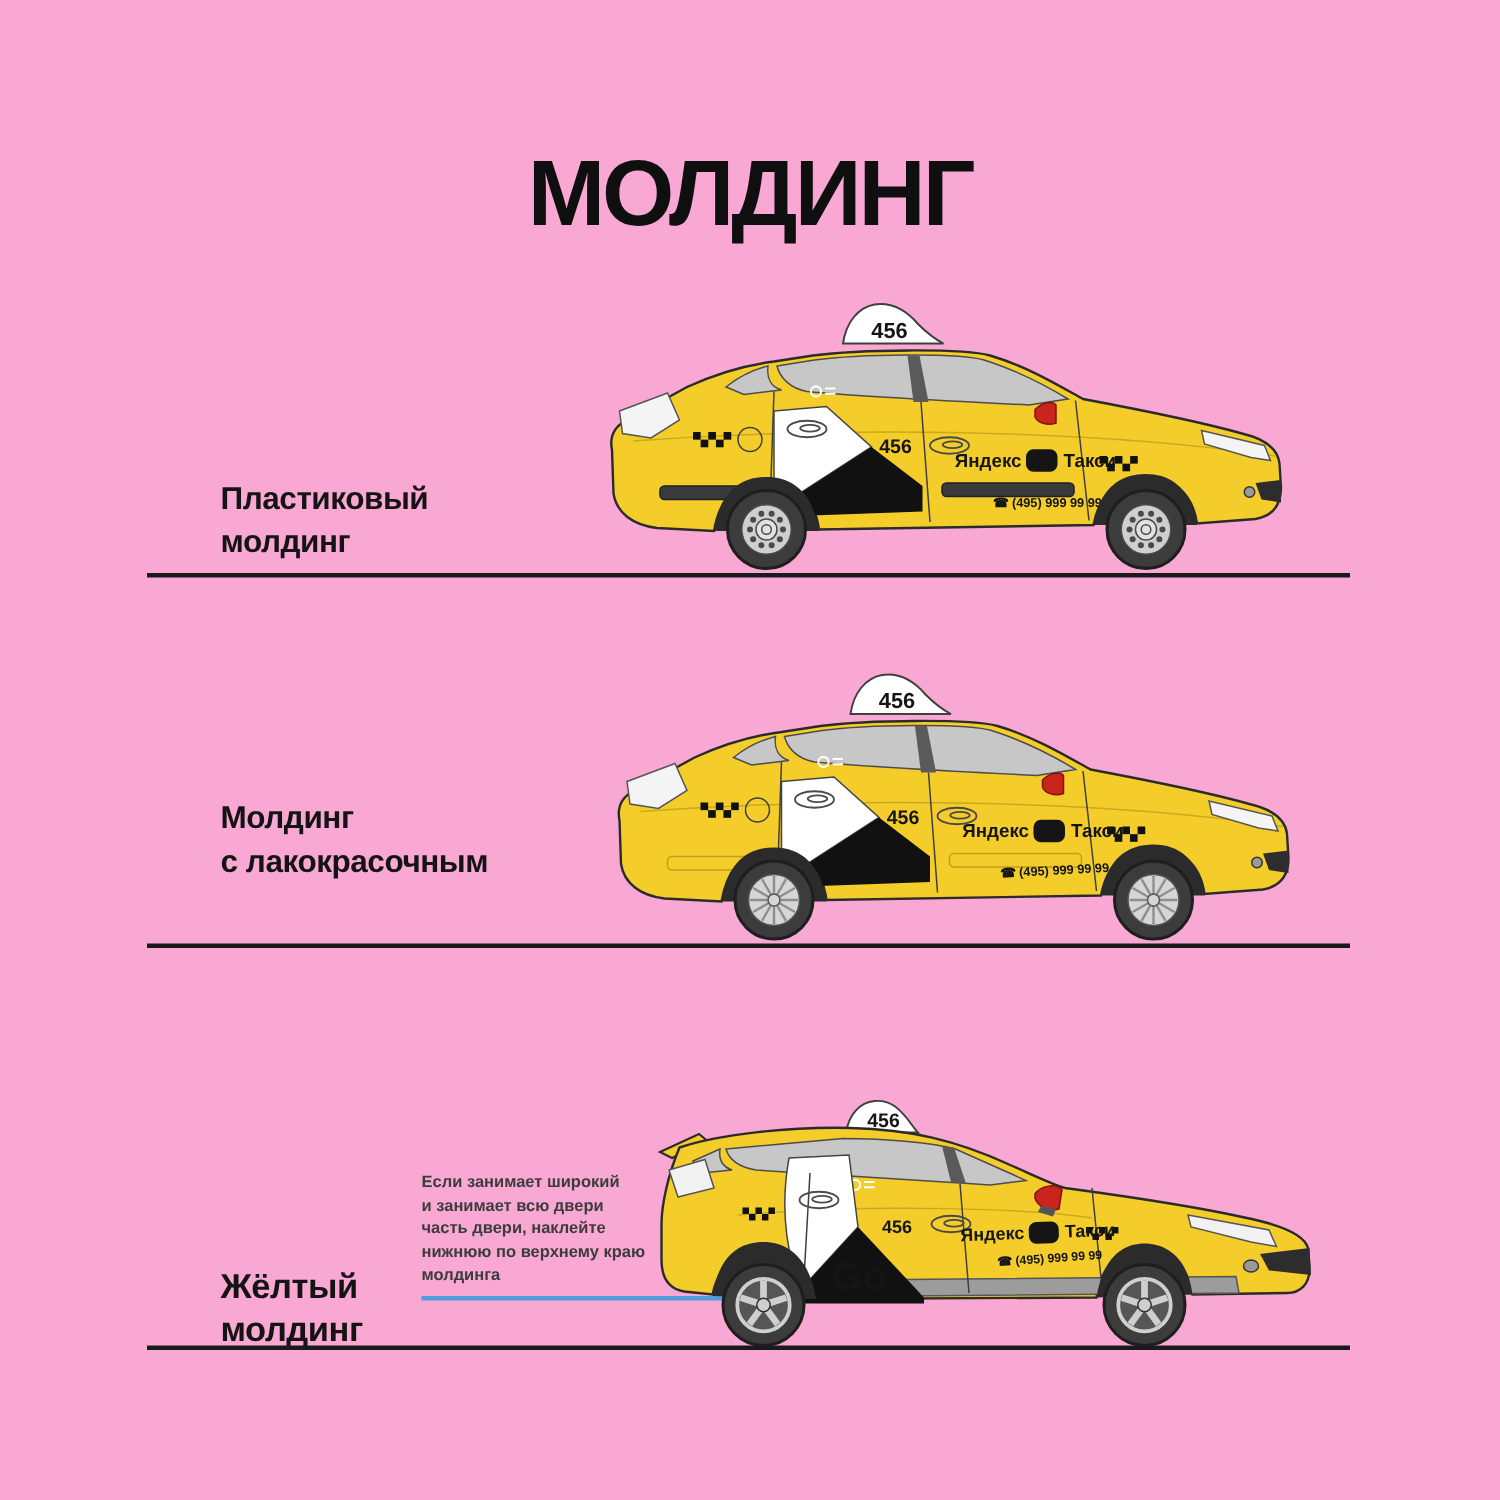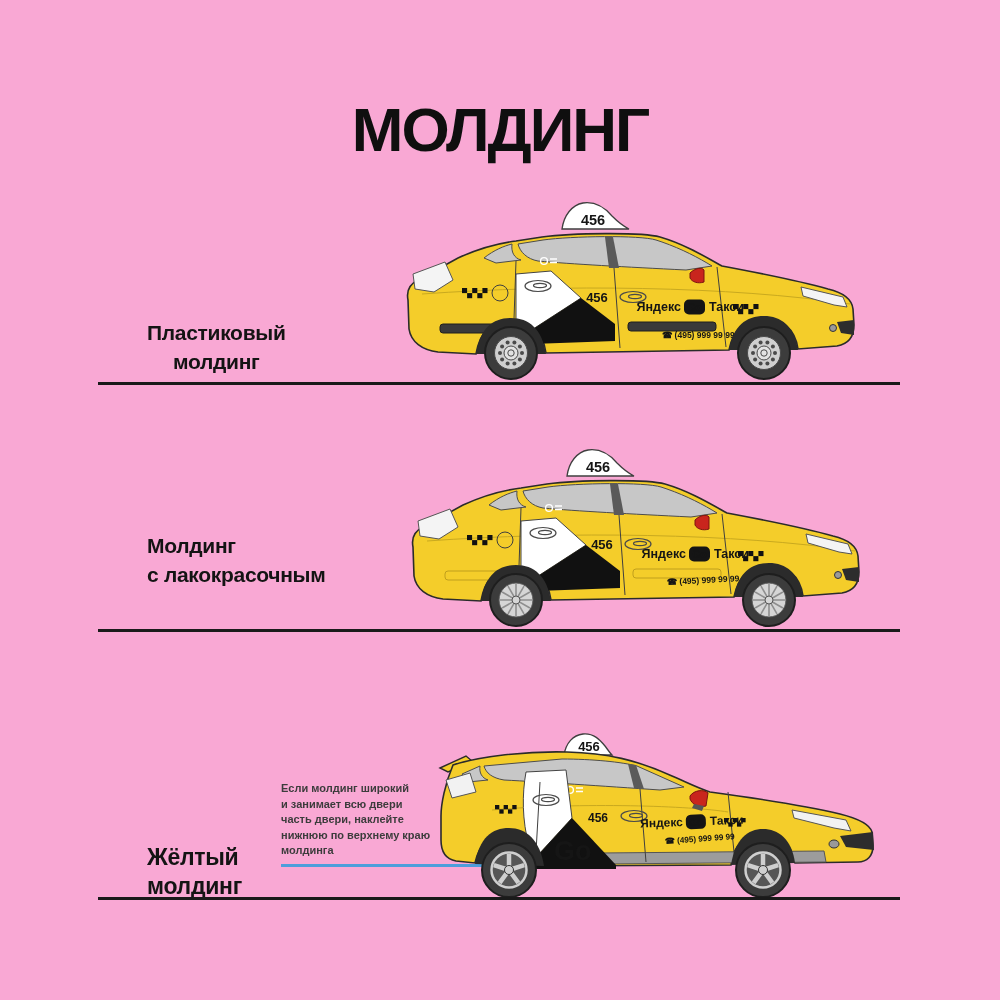--- a/index.html
+++ b/index.html
@@ -3,21 +3,21 @@
 <meta charset="utf-8">
 <style>
   html,body{margin:0;padding:0;background:#fff;}
   .canvas{position:relative;width:1000px;height:1000px;background:#f9a8d4;overflow:hidden;
           font-family:"Liberation Sans",sans-serif;color:#141414;}
   .title{position:absolute;left:0;right:0;top:52px;text-align:center;
          font-size:62px;font-weight:800;letter-spacing:-2px;color:#0f0f0f;}
   .sec-label{position:absolute;left:147px;font-size:21px;font-weight:bold;
              line-height:29px;color:#141414;letter-spacing:-0.3px;}
   .sec-label span{display:block;}
-  .label-1{top:318px;text-align:center;}
+  .label-1{top:318px;}
   .label-2{top:531px;}
   .label-3{top:843px;font-size:23px;}
   .ground{position:absolute;left:98px;width:802px;height:3px;background:var(--line_black,#1a1a1a);}
   .ground-1{top:382px;}
   .ground-2{top:629px;}
   .ground-3{top:897px;}
   .note{position:absolute;left:281px;top:781px;width:170px;font-size:11px;
         font-weight:bold;line-height:15.5px;color:#3c3c3c;}
   .note span{display:block;}
   .callout{position:absolute;left:281px;top:864px;width:280px;height:3px;
@@ -191,21 +191,21 @@
     <use href="#wheel-alloy" x="111" y="155"></use>
     <use href="#wheel-alloy" x="364" y="155"></use>
   </svg>
   <div class="ground ground-2"></div>
 
   <div class="sec-label label-3">
     <span>Жёлтый</span>
     <span>молдинг</span>
   </div>
   <div class="note">
-    <span>Если молдинг широкий</span>
+    <span>Если занимает широкий</span>
     <span>и занимает всю двери</span>
     <span>часть двери, наклейте</span>
     <span>нижнюю по верхнему краю</span>
     <span>молдинга</span>
   </div>
   <div class="callout"></div>
 
   <svg class="car car-3" width="450" height="168" viewBox="0 0 450 168">
     <path d="M 132 23 C 134 11 141 3 151 2 C 162 1 168 8 173 14 C 176 18 178 21 180 23 Z" fill="#fff" stroke="#3f3f3f" stroke-width="1.3"></path>
     <text x="157" y="19" font-size="13" font-weight="bold" text-anchor="middle">456</text>

